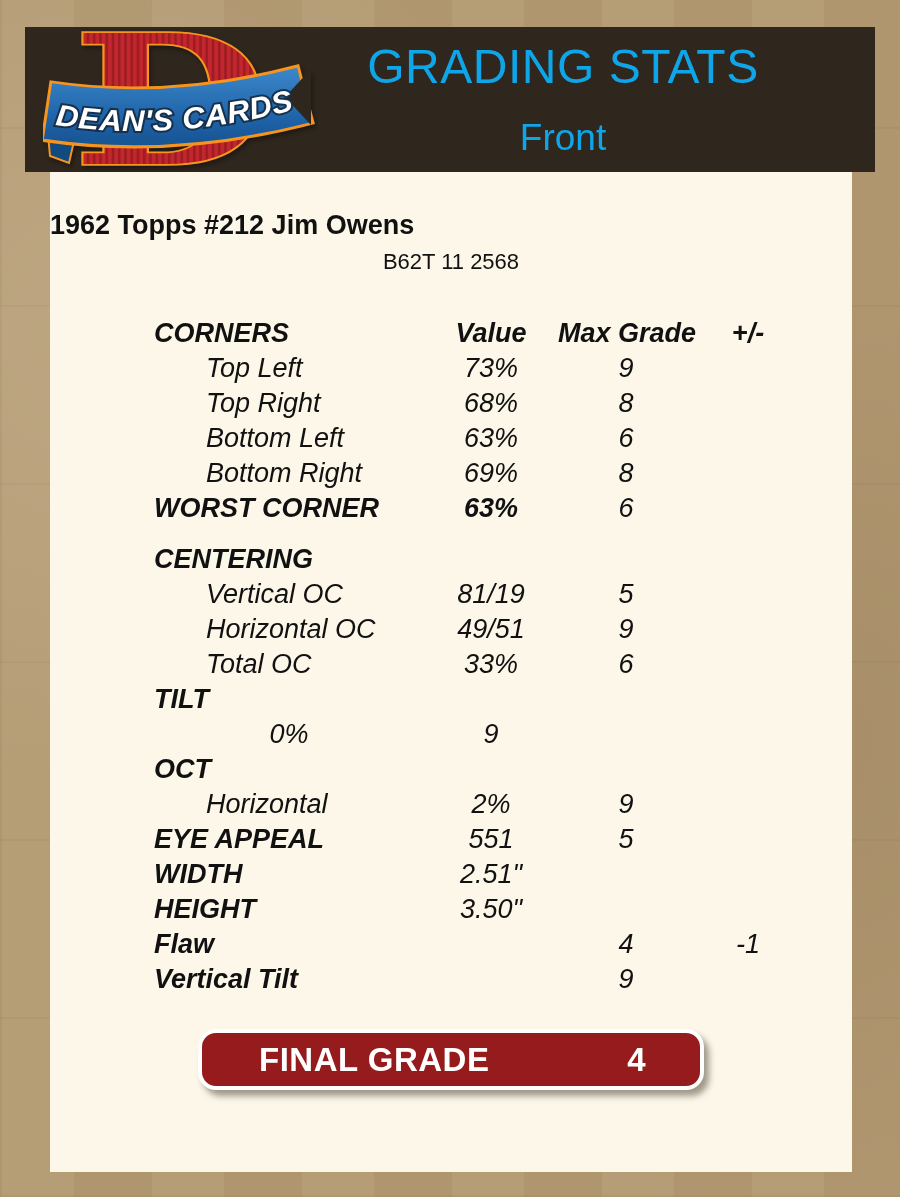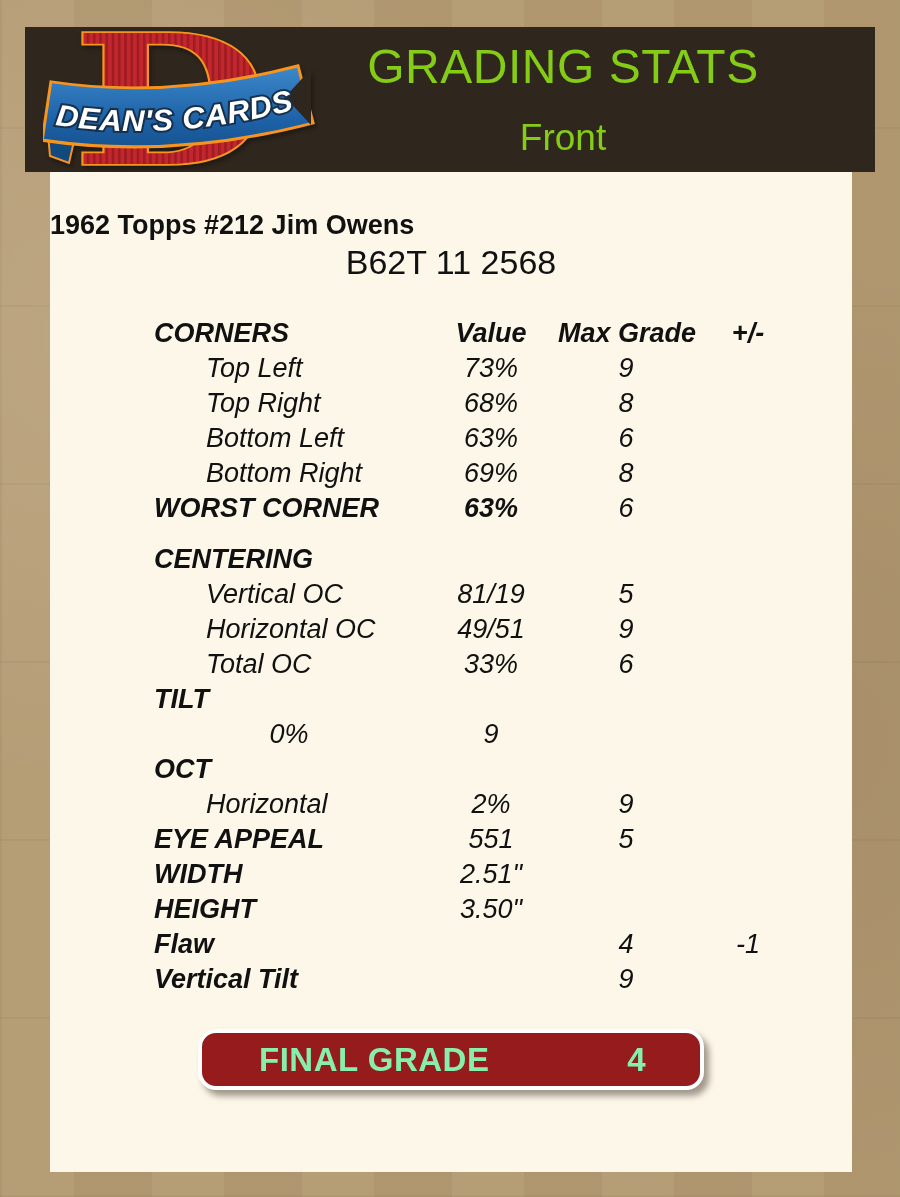--- a/index.html
+++ b/index.html
@@ -21,21 +21,21 @@
     position:absolute;left:25px;top:27px;width:850px;height:145px;
     background:var(--header-bg);
   }
   .logo-box{
     position:absolute;left:18px;top:4px;width:272px;height:138px;
   }
   .logo-box svg{filter:drop-shadow(2px 3px 2px rgba(0,0,0,.35));}
   .title-block{
     position:absolute;left:258px;right:32px;top:0;height:145px;
     display:flex;flex-direction:column;align-items:center;justify-content:center;
-    color:#84cc16;text-align:center;
+    color:#0ea5e9;text-align:center;
   }
   .page-title{font-size:48px;line-height:56px;letter-spacing:.5px;}
   .page-subtitle{font-size:37px;line-height:46px;margin-top:20px;}
   
   .d-mono{fill:url(#pinstripes);stroke:var(--logo-orange);stroke-width:3.5;paint-order:stroke;
           font-family:"DejaVu Serif", serif;font-weight:bold;}
   .ribbon-outline{fill:none;stroke:var(--logo-orange);stroke-width:62;}
   .ribbon-band{fill:none;stroke:url(#ribbonGrad);stroke-width:56;}
   .ribbon-fold{fill:var(--logo-blue-dark);stroke:var(--logo-orange);stroke-width:2;}
   .ribbon-notch{fill:var(--header-bg);}
@@ -43,41 +43,41 @@
          font-size:30px;fill:#ffffff;stroke:#16314d;stroke-width:4;paint-order:stroke;
          letter-spacing:.5px;}
   .stop-a{stop-color:#3f8ccd;} .stop-b{stop-color:#1e62a8;} .stop-c{stop-color:#11497f;}
   .pin-a{fill:var(--logo-red);} .pin-b{fill:var(--logo-red-dark);}
   
   .panel{
     position:absolute;left:50px;top:172px;width:802px;height:1000px;
     background:var(--panel-bg);color:#111;
   }
   .card-title{margin-top:36px;font-weight:bold;font-size:27px;line-height:34px;}
-  .card-code{margin-top:2px;text-align:center;font-size:34px;line-height:36px;}
+  .card-code{margin-top:2px;text-align:center;font-size:22px;line-height:36px;}
   
   .stats-table{margin:36px 0 0 104px;width:648px;font-size:27px;font-style:italic;}
   .trow{display:grid;grid-template-columns:270px 134px 136px 108px;height:35px;align-items:center;}
   .trow .cell{white-space:nowrap;}
   .cell.value,.cell.max,.cell.pm{text-align:center;}
   .thead .cell{font-weight:bold;}
   .bold-label .cell.label{font-weight:bold;}
   .bold-value .cell.value{font-weight:bold;}
   .indent .cell.label{padding-left:52px;}
   .gap-after{margin-bottom:16px;}
   
   .final-grade{
     box-sizing:border-box;
     margin:32px 0 0 148px;width:506px;height:61px;
     background:var(--accent-red);
     border:4px solid #ffffff;border-radius:18px;
     box-shadow:5px 6px 6px rgba(110,102,88,.65);
     display:flex;align-items:center;justify-content:space-between;
     padding:0 54px 0 57px;
-    color:#86efac;font-weight:bold;font-size:33px;letter-spacing:.5px;
+    color:#ffffff;font-weight:bold;font-size:33px;letter-spacing:.5px;
     cursor:default;
   }
 </style>
 </head>
 <body>
 
 <div class="screen">
 
   <div class="header-bar">
 

